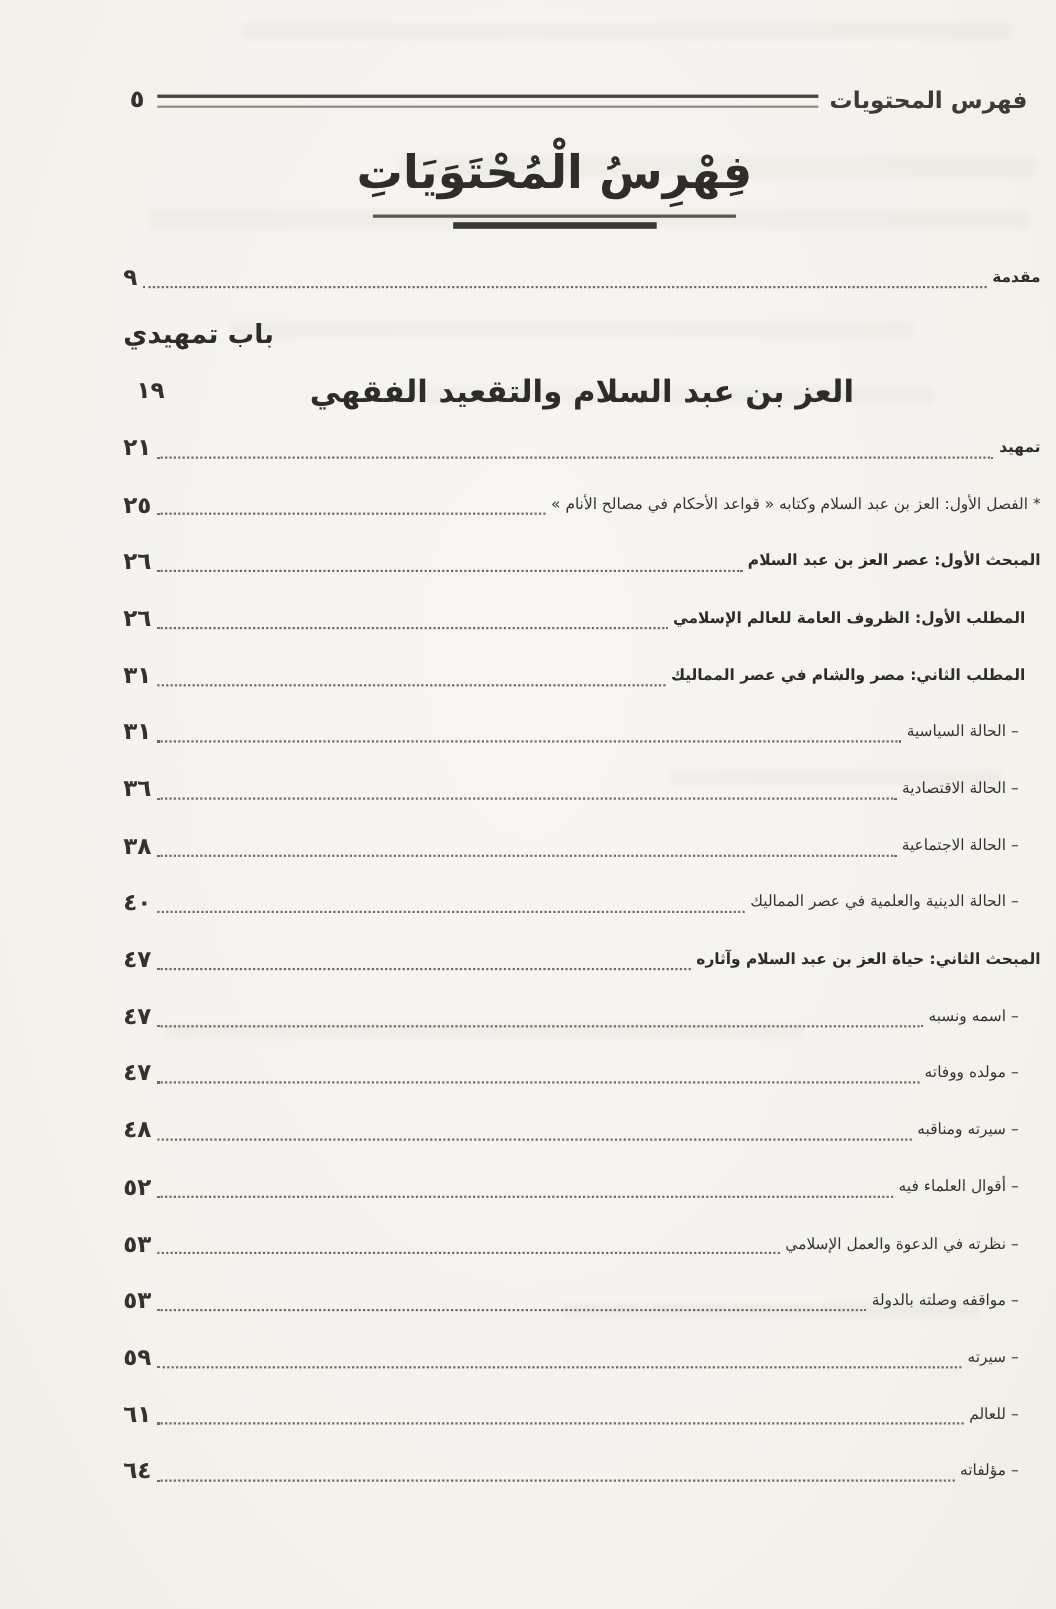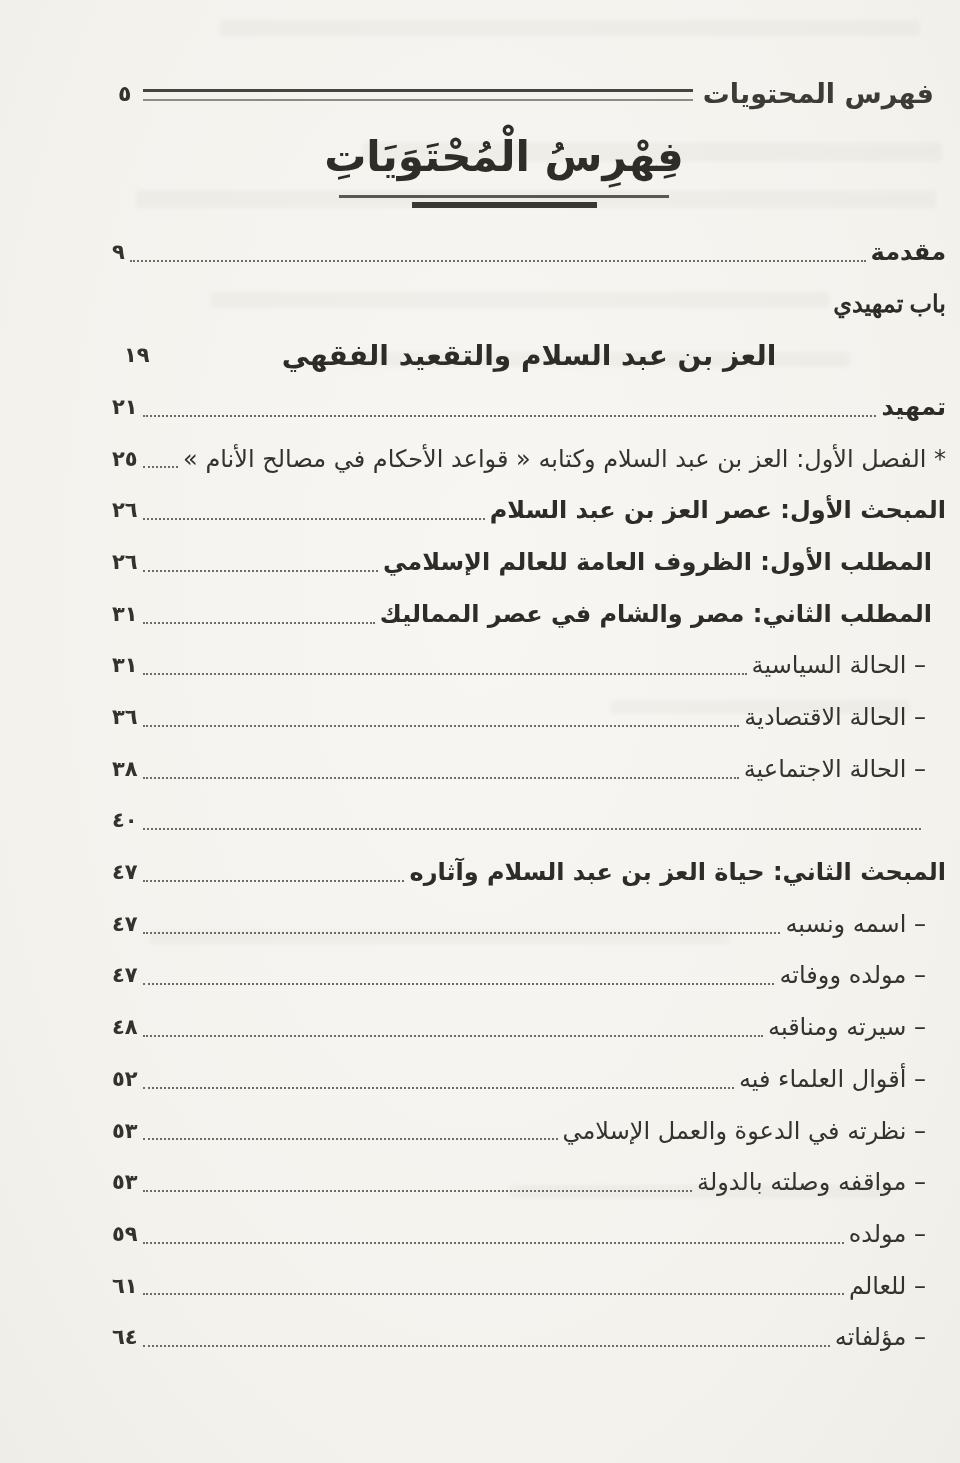--- a/index.html
+++ b/index.html
@@ -12,21 +12,21 @@
     position:relative;width:960px;height:1463px;overflow:hidden;
     background:#f6f4f0;
     background-image:radial-gradient(ellipse at 50% 40%, #f8f6f3 0%, #f4f2ed 70%, #efede7 100%);
     color:#35342f;
   }
   
   .runhead{
     position:absolute;top:78px;left:118px;right:26px;
     display:flex;direction:rtl;align-items:center;
   }
-  .runhead .rtitle{font-size:27px;font-weight:bold;color:#3c3b35;white-space:nowrap;}
+  .runhead .rtitle{font-size:21px;font-weight:bold;color:#3c3b35;white-space:nowrap;}
   .runhead .rule{
     flex:1;height:7px;margin:2px 10px 0 12px;
     border-top:3px solid #45443e;
     border-bottom:2px solid #8f8c81;
   }
   .runhead .pnum{font-size:22px;font-weight:bold;color:#33322d;}
   
   .title-block{position:absolute;top:128px;left:0;right:0;text-align:center;padding-left:48px;}
   .main-title{
     font-size:42px;font-weight:bold;color:#2e2d28;
@@ -37,32 +37,32 @@
   
   .toc{
     position:absolute;top:226px;right:14px;left:112px;
     direction:rtl;
   }
   .toc-row{
     display:flex;direction:rtl;align-items:center;
     height:51.7px;overflow:hidden;
   }
   .toc-row .label{
-    flex:0 0 auto;font-size:24px;color:#34332e;white-space:nowrap;
+    flex:0 0 auto;font-size:14px;color:#34332e;white-space:nowrap;
   }
   .toc-row.bold .label{font-weight:bold;color:#2d2c27;}
   .toc-row .leader{
     flex:1 1 auto;min-width:8px;
     border-bottom:2px dotted #6e6c62;
     align-self:flex-end;margin:0 5px 16px 5px;
   }
   .toc-row .pagenum{
     flex:0 0 auto;font-size:21px;font-weight:bold;color:#33322d;
   }
-  .toc-row.center{justify-content:flex-start;font-family:Liberation Serif, serif;}
+  .toc-row.center{justify-content:flex-end;}
   .toc-row.center .label{font-size:24px;}
   .toc-row.center-page{position:relative;justify-content:center;}
   .toc-row.center-page .label{font-size:28px;}
   .toc-row.center-page .pagenum{position:absolute;left:12px;top:50%;transform:translateY(-50%);}
   
   .ghost{
     position:absolute;background:#76836f;opacity:0.055;
     filter:blur(2px);border-radius:4px;pointer-events:none;
   }
 </style>
@@ -139,20 +139,21 @@
         <span class="label">– الحالة الاقتصادية</span>
         <span class="leader"></span>
         <span class="pagenum">٣٦</span>
       </div>
       <div class="toc-row " style="padding-right: 20px;">
         <span class="label">– الحالة الاجتماعية</span>
         <span class="leader"></span>
         <span class="pagenum">٣٨</span>
       </div>
       <div class="toc-row " style="padding-right: 20px;">
+        <span class="label">– الحالة الدينية والعلمية في عصر المماليك</span>
         <span class="leader"></span>
         <span class="pagenum">٤٠</span>
       </div>
       <div class="toc-row  bold">
         <span class="label">المبحث الثاني: حياة العز بن عبد السلام وآثاره</span>
         <span class="leader"></span>
         <span class="pagenum">٤٧</span>
       </div>
       <div class="toc-row " style="padding-right: 20px;">
         <span class="label">– اسمه ونسبه</span>
@@ -178,21 +179,21 @@
         <span class="label">– نظرته في الدعوة والعمل الإسلامي</span>
         <span class="leader"></span>
         <span class="pagenum">٥٣</span>
       </div>
       <div class="toc-row " style="padding-right: 20px;">
         <span class="label">– مواقفه وصلته بالدولة</span>
         <span class="leader"></span>
         <span class="pagenum">٥٣</span>
       </div>
       <div class="toc-row " style="padding-right: 20px;">
-        <span class="label">– مولده</span>
+        <span class="label">– سيرته</span>
         <span class="leader"></span>
         <span class="pagenum">٥٩</span>
       </div>
       <div class="toc-row " style="padding-right: 20px;">
         <span class="label">– للعالم</span>
         <span class="leader"></span>
         <span class="pagenum">٦١</span>
       </div>
       <div class="toc-row " style="padding-right: 20px;">
         <span class="label">– مؤلفاته</span>

